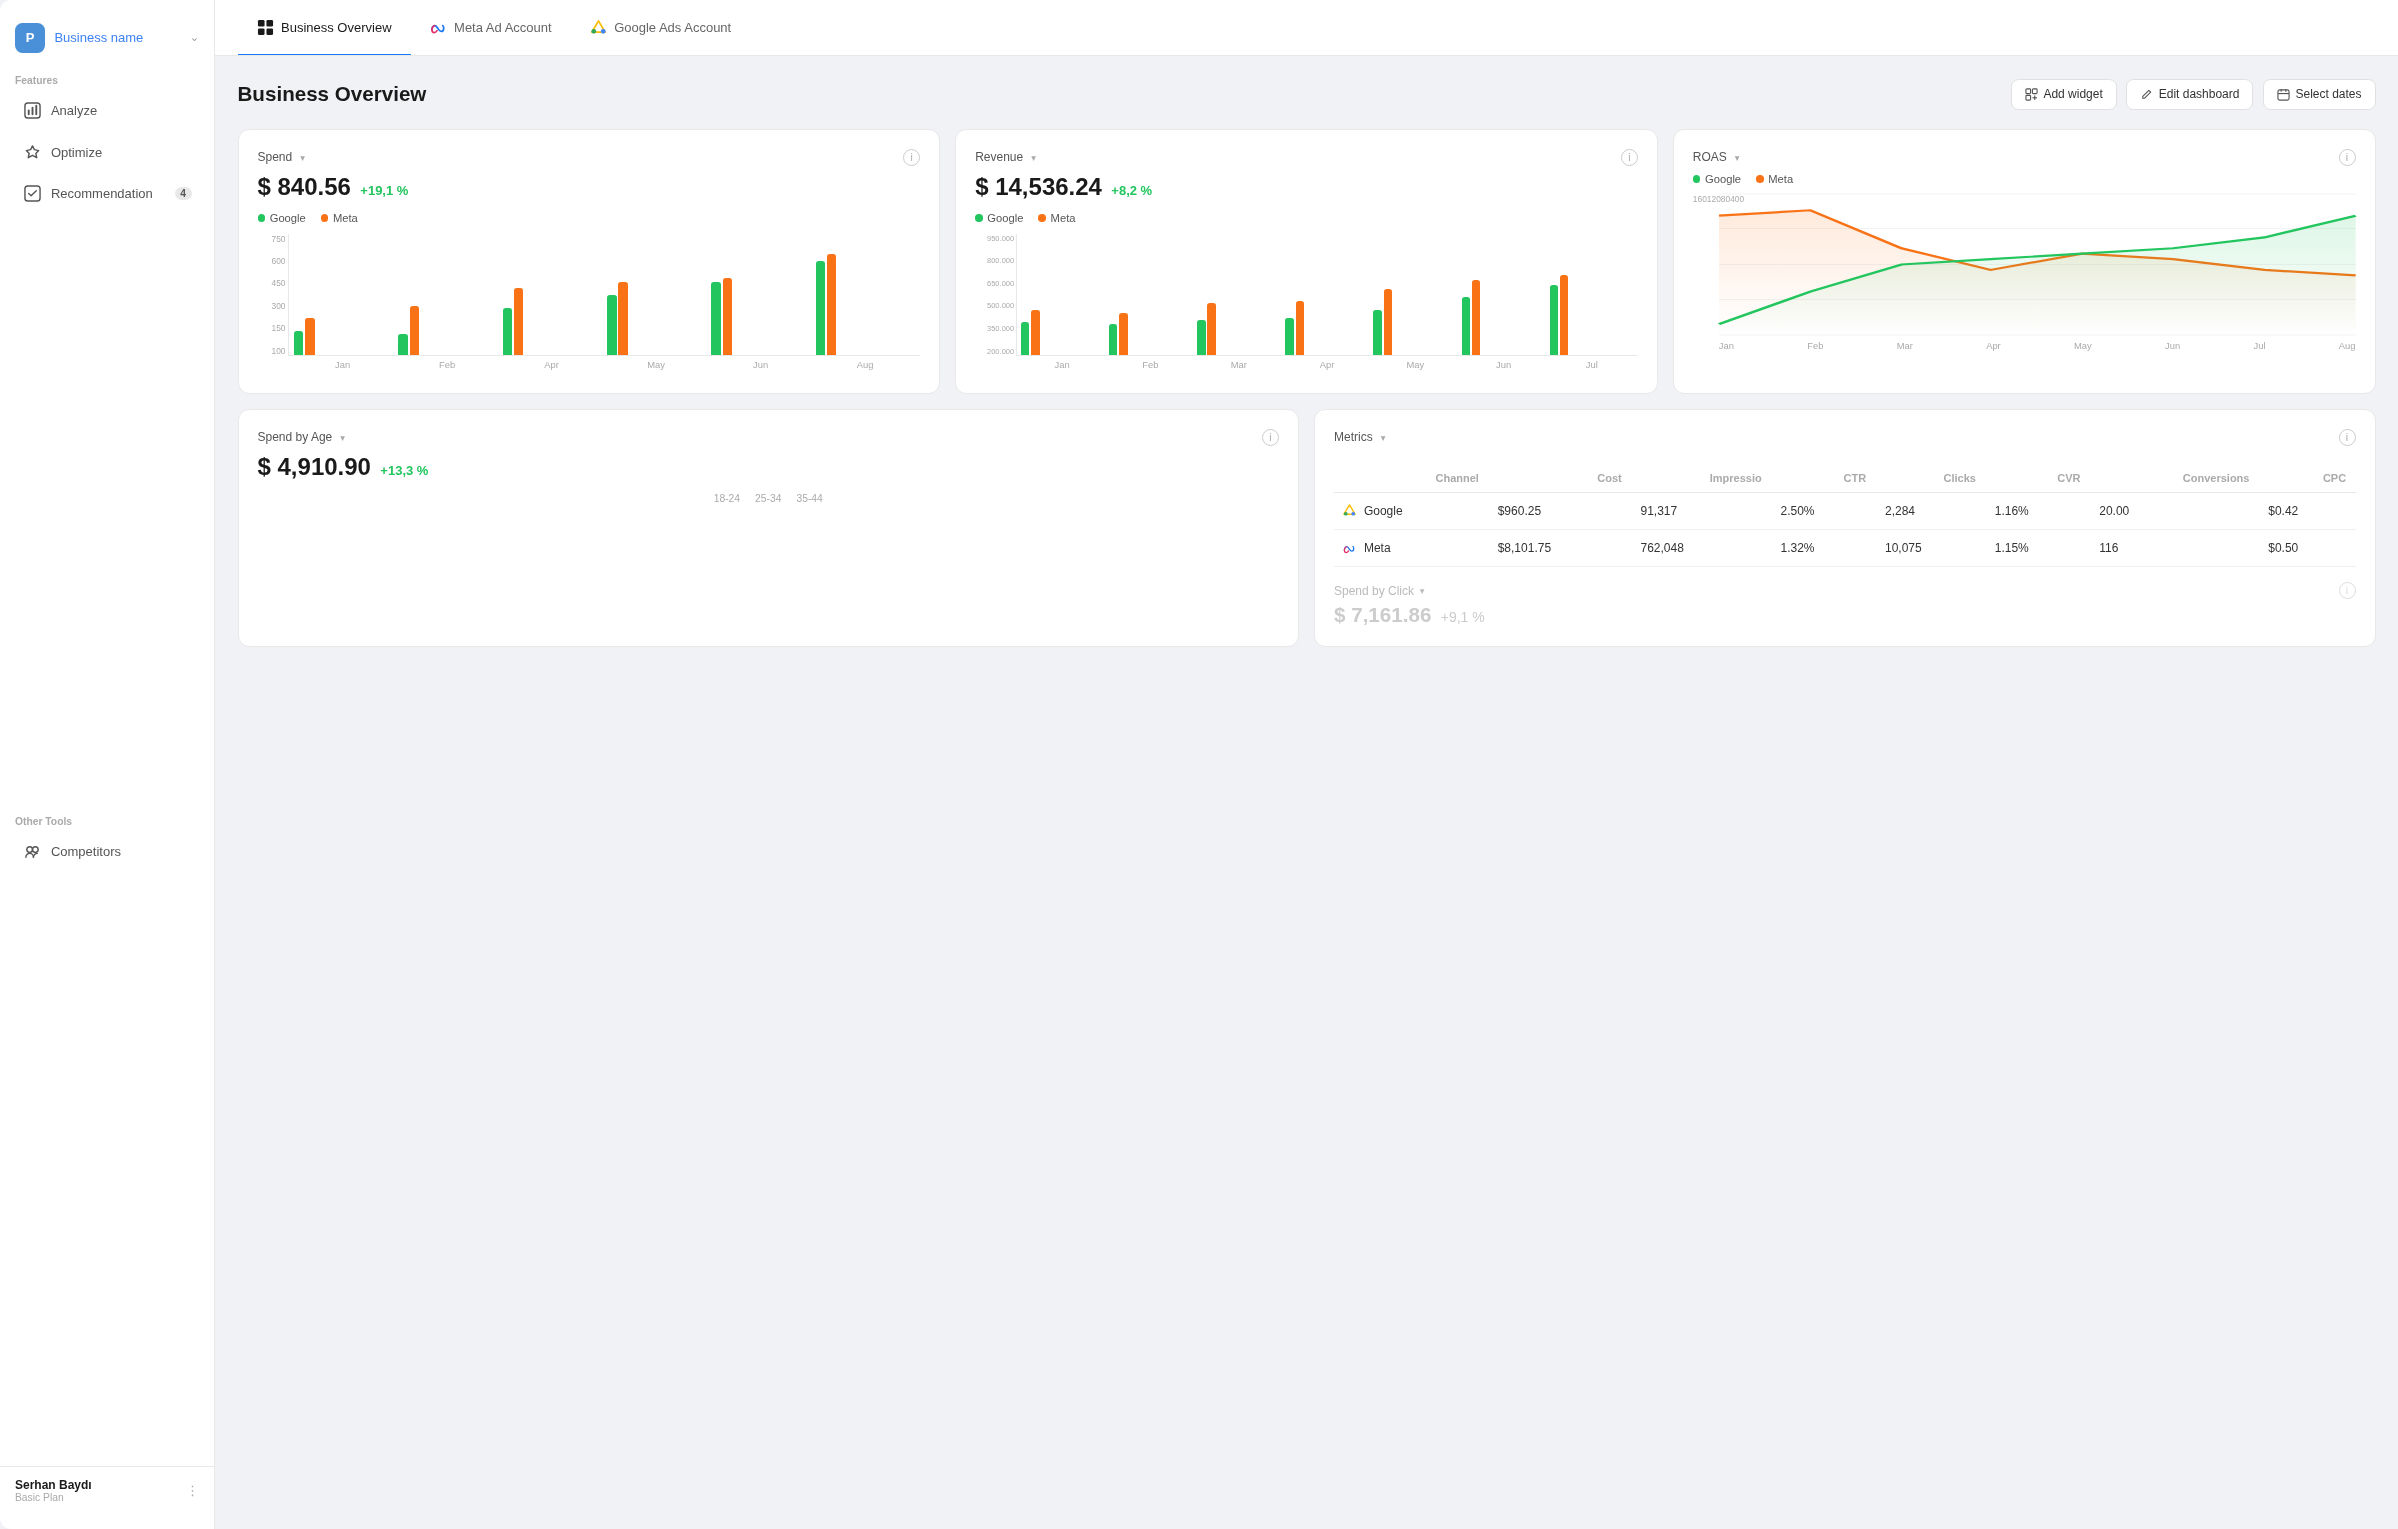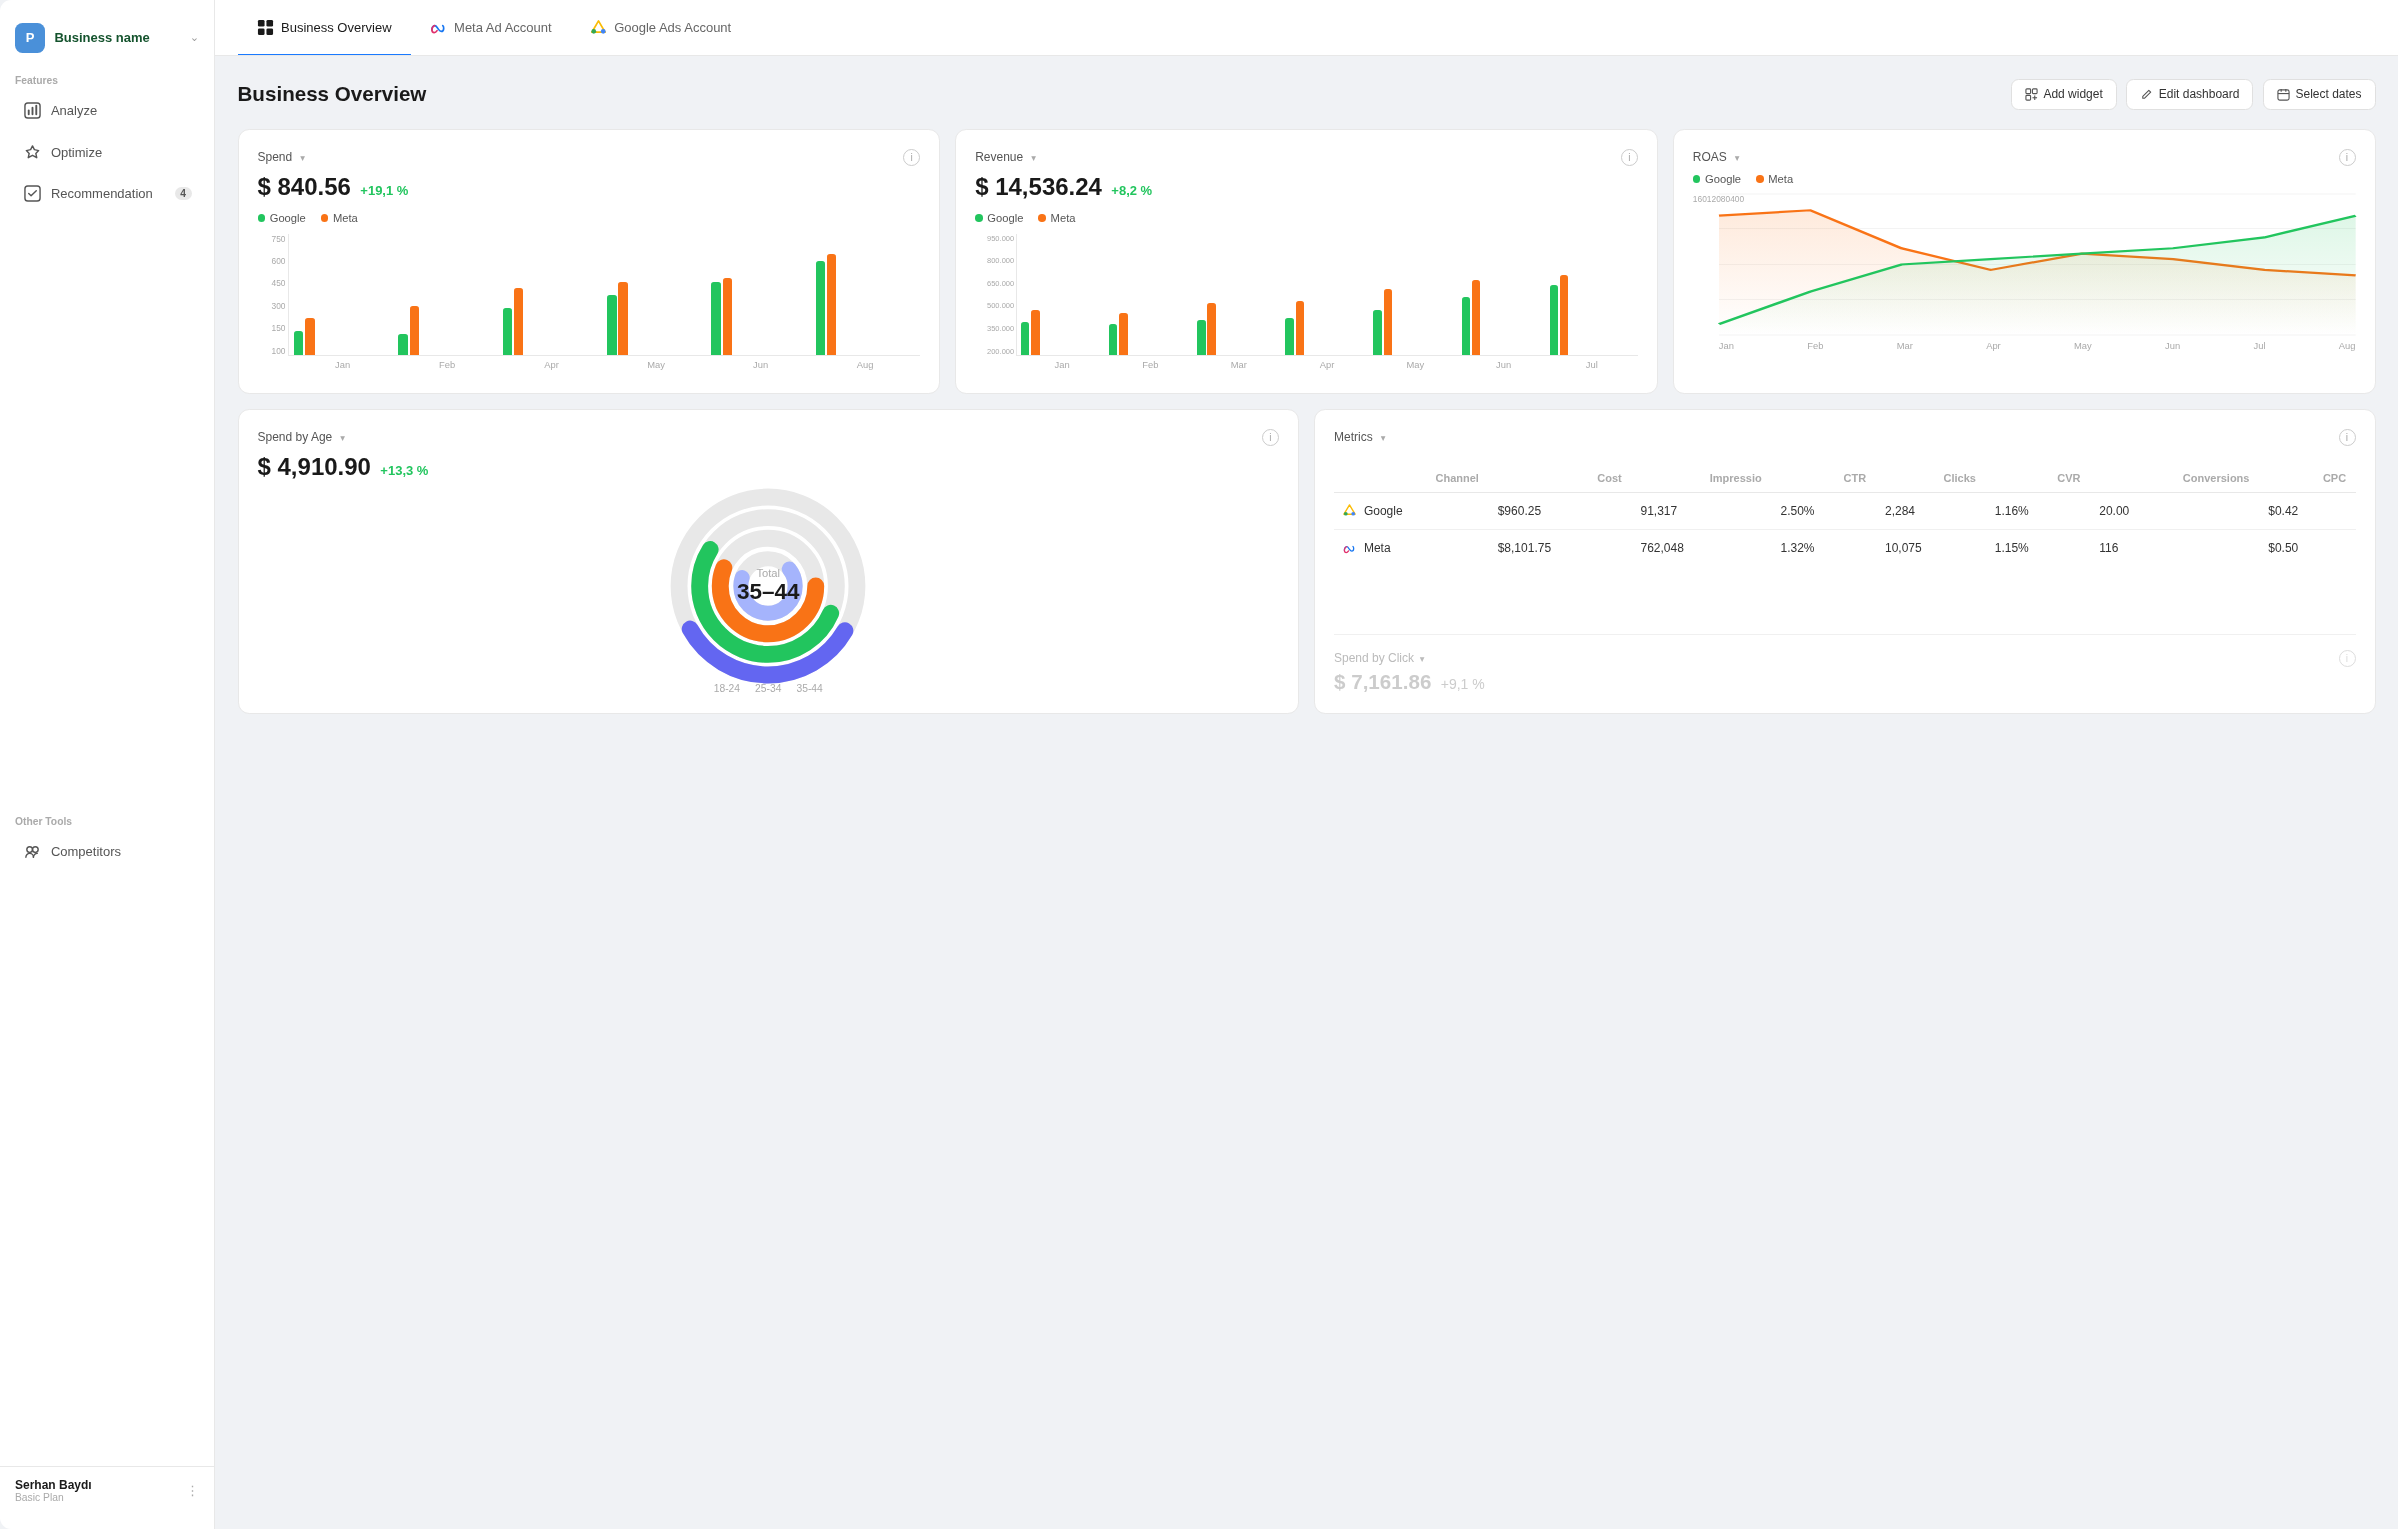--- a/index.html
+++ b/index.html
@@ -2,21 +2,21 @@
 <html style="font-size:15px"><head>
   <meta charset="utf-8">
   <style>
     * { box-sizing: border-box; margin: 0; padding: 0; }
     body { font-family: -apple-system, BlinkMacSystemFont, 'Segoe UI', sans-serif; background: #f0f2f5; display: flex; height: 100vh; overflow: hidden; font-size: 13px; }
 
     
     .sidebar { width: 215px; background: #fff; border-right: 0.9px solid #e8e8e8; display: flex; flex-direction: column; padding: 15px 0; flex-shrink: 0; border-radius: 11.2px 0 0 11.2px; }
     .business-selector { display: flex; align-items: center; gap: 9.4px; padding: 7.5px 15px 15px; cursor: pointer; }
     .business-avatar { width: 30px; height: 30px; background: #4a90d9; border-radius: 7.5px; display: flex; align-items: center; justify-content: center; color: #fff; font-weight: 700; font-size: 13px; flex-shrink: 0; }
-    .business-name { font-weight: 700; font-size: 13px; color: #14532d; flex: 1; }
+    .business-name { font-weight: 400; font-size: 13px; color: #3b82f6; flex: 1; }
     .chevron-icon { color: #999; font-size: 11.2px; }
     .sidebar-section-label { font-size: 10.3px; color: #aaa; font-weight: 600; padding: 7.5px 15px 3.7px; text-transform: none; letter-spacing: 0; }
     .sidebar-item { display: flex; align-items: center; gap: 9.4px; padding: 9.4px 15px; cursor: pointer; border-radius: 7.5px; margin: 1.9px 7.5px; color: #555; font-size: 13px; }
     .sidebar-item-icon { width: 19px; height: 19px; display: flex; align-items: center; justify-content: center; flex-shrink: 0; }
     .badge { background: #e8e8e8; color: #555; font-size: 10.3px; font-weight: 600; padding: 0.9px 5.6px; border-radius: 9.4px; margin-left: auto; }
     .sidebar-spacer { flex: 1; }
     .sidebar-footer { padding: 11.2px 15px; border-top: 0.9px solid #e8e8e8; display: flex; align-items: center; gap: 9.4px; }
     .user-info { flex: 1; }
     .user-name { font-weight: 600; font-size: 12px; color: #1a1a1a; }
     .user-plan { font-size: 10.3px; color: #aaa; }
@@ -430,40 +430,20 @@
             <span>Spend by Age</span>
             <span class="widget-title-chevron">▾</span>
           </div>
           <div class="info-icon">i</div>
         </div>
         <div class="widget-value">
           <span>$ 4,910.90</span>
           <span class="widget-change-positive">+13,3 %</span>
         </div>
 
-        <div class="donut-container">
-          <svg width="206" height="206" viewBox="0 0 220 220">
-
-            <circle cx="110" cy="110" r="95" fill="none" stroke="#e8e8e8" stroke-width="18"></circle>
-            <circle cx="110" cy="110" r="95" fill="none" stroke="#6366f1" stroke-width="18" stroke-dasharray="200 398" stroke-dashoffset="-50" stroke-linecap="round"></circle>
-
-            <circle cx="110" cy="110" r="73" fill="none" stroke="#e8e8e8" stroke-width="18"></circle>
-            <circle cx="110" cy="110" r="73" fill="none" stroke="#22c55e" stroke-width="18" stroke-dasharray="240 218" stroke-dashoffset="-30" stroke-linecap="round"></circle>
-
-            <circle cx="110" cy="110" r="51" fill="none" stroke="#e8e8e8" stroke-width="18"></circle>
-            <circle cx="110" cy="110" r="51" fill="none" stroke="#f97316" stroke-width="18" stroke-dasharray="180 140" stroke-dashoffset="0" stroke-linecap="round"></circle>
-
-            <circle cx="110" cy="110" r="29" fill="none" stroke="#e8e8e8" stroke-width="16"></circle>
-            <circle cx="110" cy="110" r="29" fill="none" stroke="#a5b4fc" stroke-width="16" stroke-dasharray="120 62" stroke-dashoffset="20" stroke-linecap="round"></circle>
-          </svg>
-          <div class="donut-center">
-            <div class="donut-center-label">Total</div>
-            <div class="donut-center-value">35–44</div>
-          </div>
-        </div>
         <div style="display:flex;justify-content:center;gap:15px;font-size:10.3px;color:#aaa;margin-top:3.7px;">
           <span>18-24</span>
           <span>25-34</span>
           <span>35-44</span>
         </div>
       </div>
 
       <div class="widget-card" style="display:flex;flex-direction:column;">
         <div class="widget-header">
           <div class="widget-title">

